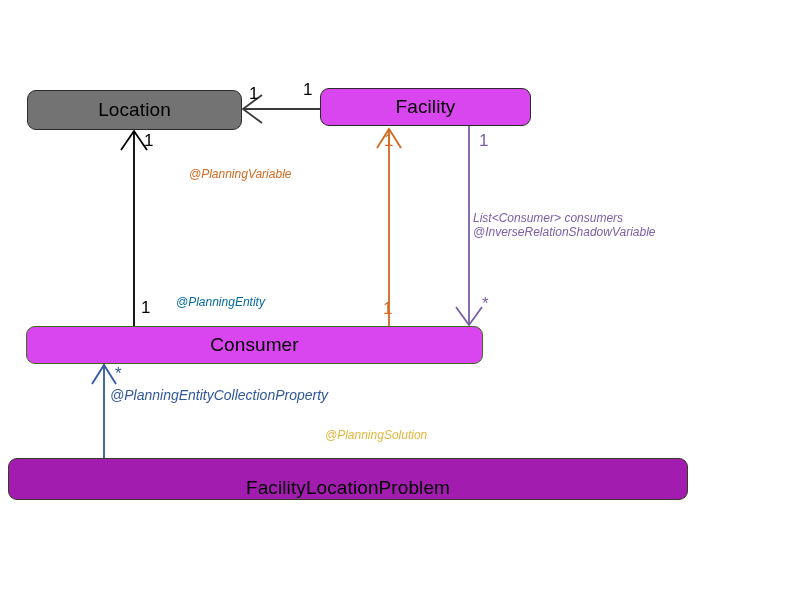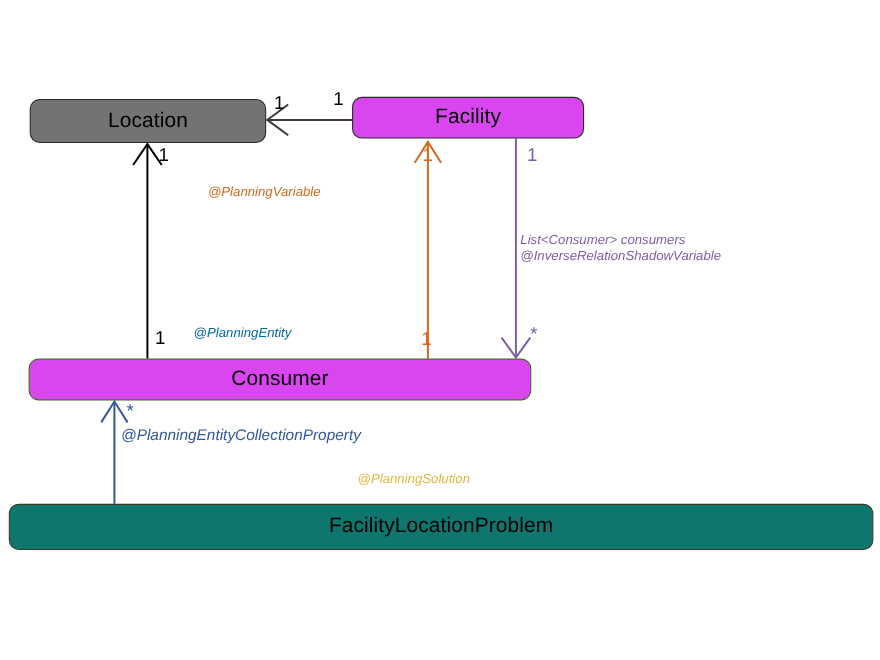--- a/index.html
+++ b/index.html
@@ -63,24 +63,25 @@
     left: 26px;
     top: 326px;
     width: 457px;
     height: 38px;
     background: #d946ef;
     border: 1.6px solid #3f6b1e;
   }
   #box-problem {
     left: 8px;
     top: 458px;
-    width: 786px;
+    width: 680px;
     height: 42px;
-    background: #0f766e;
+    background: #a21caf;
     border: 1.6px solid #3a3a28;
+    align-items: flex-end;
   }
 
   
   .lbl {
     position: absolute;
     white-space: nowrap;
     line-height: 1.18;
   }
   .mult {
     font-size: 17px;

